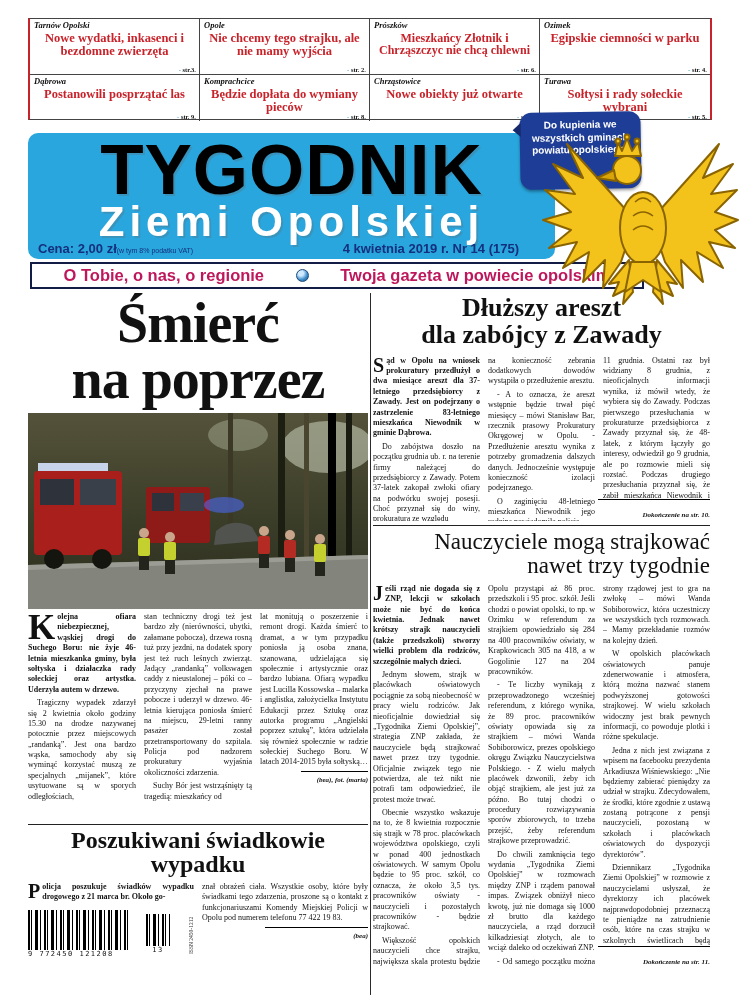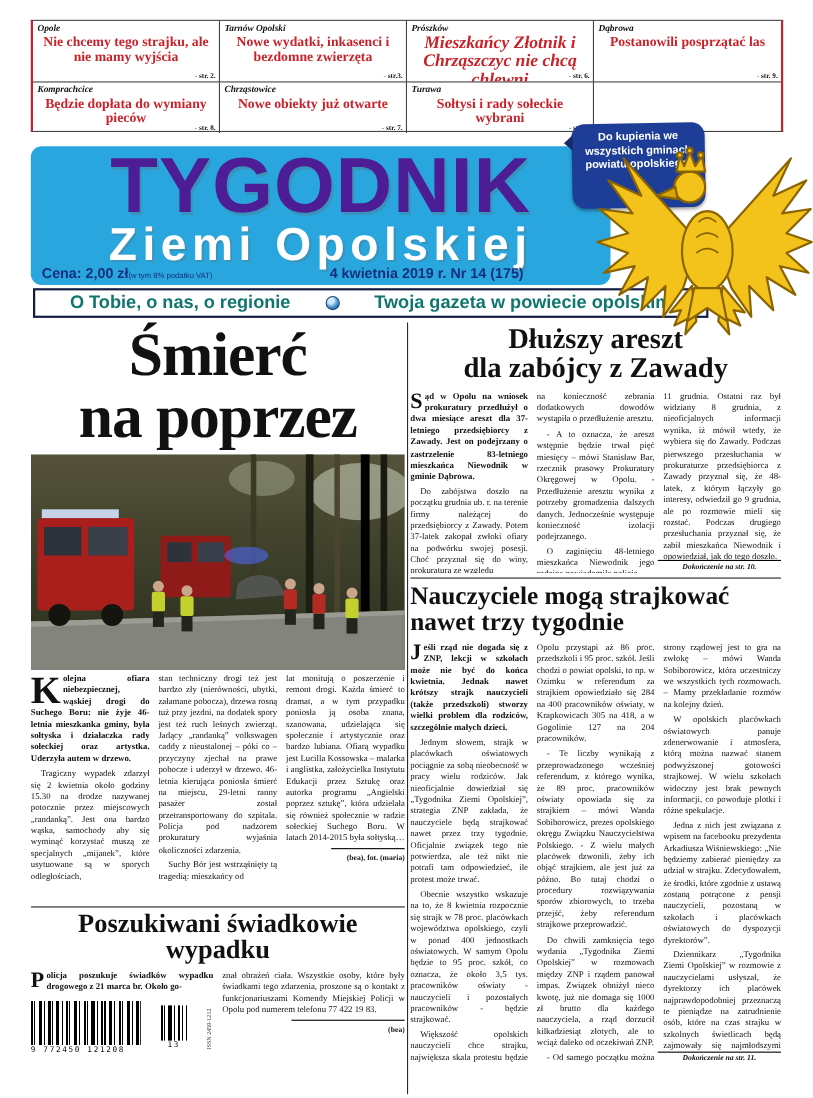--- a/index.html
+++ b/index.html
@@ -10,40 +10,40 @@
   
   .teasers { position:absolute; left:28px; top:18px; width:684px; height:102px;
              display:grid; grid-template-columns:repeat(4,1fr); grid-template-rows:56px 46px;
              border-top:1px solid #444; border-bottom:1px solid #444;
              border-left:2px solid #c8232a; border-right:2px solid #c8232a; }
   .tcell { position:relative; border-right:1px solid #444; border-bottom:1px solid #444; padding:2px 4px 8px 4px; overflow:hidden; }
   .tcell:nth-child(4n) { border-right:none; }
   .tcell:nth-child(n+5) { border-bottom:none; }
   .kicker { font-style:italic; font-weight:bold; font-size:8.5px; line-height:1; }
   .t-headline { color:#c8232a; font-weight:bold; font-size:12.5px; line-height:1.05; text-align:center; margin-top:2px; }
-  .tcell.small .t-headline { font-size:16px;font-style:italic; }
+  .tcell.small .t-headline { font-size:12px; }
   .pageref { position:absolute; right:3px; bottom:1px; font-size:6.5px; font-weight:bold; color:#111; }
   .pageref .dash { color:#2ea3d6; font-weight:bold; }
 
   
   .mast { position:absolute; left:28px; top:133px; width:527px; height:126px;
           background:#29a6dd; border-radius:10px; overflow:hidden;
           font-family:"Liberation Sans", sans-serif; }
-  .mast-t1 { color:#4c1d95; font-weight:bold; font-size:71px; line-height:.92; text-align:center;
+  .mast-t1 { color:#000000; font-weight:bold; font-size:71px; line-height:.92; text-align:center;
              letter-spacing:1px; margin-top:4px; text-shadow:2px 2px 0 rgba(90,115,130,.35); }
   .mast-t2 { color:#fff; font-weight:bold; font-size:42px; line-height:.95; text-align:center;
              letter-spacing:5px; text-shadow:2px 2px 0 rgba(90,115,130,.35); }
   .mast-bottom { position:absolute; left:10px; right:8px; bottom:3px; display:flex; align-items:baseline; }
   .mast-price { color:#14307d; font-weight:bold; font-size:13px; }
   .mast-price-note { color:#14307d; font-size:7px; font-weight:normal; }
-  .mast-date { color:#14307d; font-weight:bold; font-size:13px; margin-left:auto; margin-right:71px; }
+  .mast-date { color:#14307d; font-weight:bold; font-size:13px; margin-left:auto; margin-right:28px; }
 
   .tagline { position:absolute; left:30px; top:262px; width:614px; height:27px; background:#fff;
              border:2px solid #131c45; display:flex; align-items:center; justify-content:space-evenly;
-             font-family:"Liberation Sans", sans-serif; font-weight:bold; font-size:16.5px; color:#0f766e; }
+             font-family:"Liberation Sans", sans-serif; font-weight:bold; font-size:16.5px; color:#be185d; }
   .globe { width:13px; height:13px; border-radius:50%;
            background:radial-gradient(circle at 35% 30%, #cfe9ff 0 25%, #3f8ecb 60%, #1c507f 100%);
            border:1px solid #1b4a78; }
 
   .ribbon { position:absolute; left:520px; top:112px; width:121px; height:77px; background:#1e3d96;
             border-radius:12px; transform:rotate(-1deg); z-index:3;
             color:#fff; font-family:"Liberation Sans", sans-serif; font-weight:bold; font-size:10px;
             line-height:1.25; text-align:center; padding:7px 10px 4px; box-shadow:0 2px 3px rgba(0,0,0,.35); }
   .ribbon::before { content:""; position:absolute; left:-7px; top:10px;
             border-top:7px solid transparent; border-bottom:7px solid transparent; border-right:8px solid #16296b; }
@@ -64,36 +64,36 @@
   .dropcap.med { font-size:20px; }
 
   .cols { display:flex; gap:8px; overflow:hidden; }
   .cols > div { flex:1 1 0; overflow:hidden; }
 
   .lead-headline { font-weight:bold; font-size:56px; line-height:1.0; text-align:center;
                    letter-spacing:-1px; margin:2px 0 6px; }
   .photo { width:340px; height:196px; display:block; }
   .lead-cols { height:208px; margin-top:3px; }
 
-  .byline { text-align:right; font-size:7px; font-weight:bold; margin-top:4px; }
+  .byline { text-align:right; font-size:7px; font-weight:bold; font-style:italic; margin-top:4px; }
   .byline-rule { border-top:1px solid #000; width:62%; margin-left:auto; margin-bottom:1px; }
 
   .hrule { border-top:1px solid #222; margin:4px 0 3px; }
 
   .sec-headline { font-weight:bold; font-size:24px; line-height:1.02; text-align:center; margin:2px 0 5px; }
   .wit-cols { height:112px; margin-top:2px; }
 
   .r-headline { font-weight:bold; font-size:26px; line-height:1.05; text-align:center; margin:1px 0 7px; }
-  .r2-headline { font-weight:bold; font-size:23px; line-height:1.05; text-align:left; margin:4px 0 6px; }
+  .r2-headline { font-weight:normal; font-size:23px; line-height:1.05; text-align:right; margin:4px 0 6px; }
   .arrest-cols { height:165px; }
   .teach-cols { height:382px; }
   .arrest-sec { position:relative; }
   .teach-sec { position:relative; }
-  .contin { position:absolute; right:0; width:112px; background:#fff; text-align:center;
-            font-size:7px; font-weight:bold; font-style:italic; border-top:1px solid #000; padding-top:1px; }
+  .contin { position:absolute; right:0; width:112px; background:#fff; text-align:right;
+            font-size:7px; font-weight:bold; font-style:italic; border-top:1px solid #000; padding-top:11px; }
   .contin.a { bottom:2px; }
   .contin.b { bottom:0px; }
 
   
   .barcode-wrap { display:flex; align-items:center; gap:18px; margin-top:7px; }
   .bc-main { width:116px; }
   .bc-stripes { height:40px; background:repeating-linear-gradient(90deg,
       #000 0 2px, #fff 2px 3px, #000 3px 4px, #fff 4px 7px, #000 7px 10px, #fff 10px 12px,
       #000 12px 13px, #fff 13px 16px); }
   .bc-stripes.small { height:32px; width:24px; }
@@ -101,33 +101,38 @@
   .bc-sub { text-align:center; }
   .issn { font-size:5.5px; writing-mode:vertical-rl; transform:rotate(180deg); height:40px; color:#333; }
 </style>
 </head>
 <body>
 
 <div class="page">
 
   <div class="teasers">
     <div class="tcell">
+      <div class="kicker">Tarnów Opolski</div>
+      <div class="t-headline">Nowe wydatki, inkasenci i bezdomne zwierzęta</div>
+      <div class="pageref"><span class="dash">-</span> <span>str.3.</span></div>
+    </div>
+    <div class="tcell">
       <div class="kicker">Opole</div>
       <div class="t-headline">Nie chcemy tego strajku, ale nie mamy wyjścia</div>
       <div class="pageref"><span class="dash">-</span> <span>str. 2.</span></div>
-    </div>
-    <div class="tcell">
-      <div class="kicker">Tarnów Opolski</div>
-      <div class="t-headline">Nowe wydatki, inkasenci i bezdomne zwierzęta</div>
-      <div class="pageref"><span class="dash">-</span> <span>str.3.</span></div>
     </div>
     <div class="tcell small">
       <div class="kicker">Prószków</div>
       <div class="t-headline">Mieszkańcy Złotnik i Chrząszczyc nie chcą chlewni</div>
       <div class="pageref"><span class="dash">-</span> <span>str. 6.</span></div>
+    </div>
+    <div class="tcell">
+      <div class="kicker">Ozimek</div>
+      <div class="t-headline">Egipskie ciemności w parku</div>
+      <div class="pageref"><span class="dash">-</span> <span>str. 4.</span></div>
     </div>
     <div class="tcell">
       <div class="kicker">Dąbrowa</div>
       <div class="t-headline">Postanowili posprzątać las</div>
       <div class="pageref"><span class="dash">-</span> <span>str. 9.</span></div>
     </div>
     <div class="tcell">
       <div class="kicker">Komprachcice</div>
       <div class="t-headline">Będzie dopłata do wymiany pieców</div>
       <div class="pageref"><span class="dash">-</span> <span>str. 8.</span></div>

